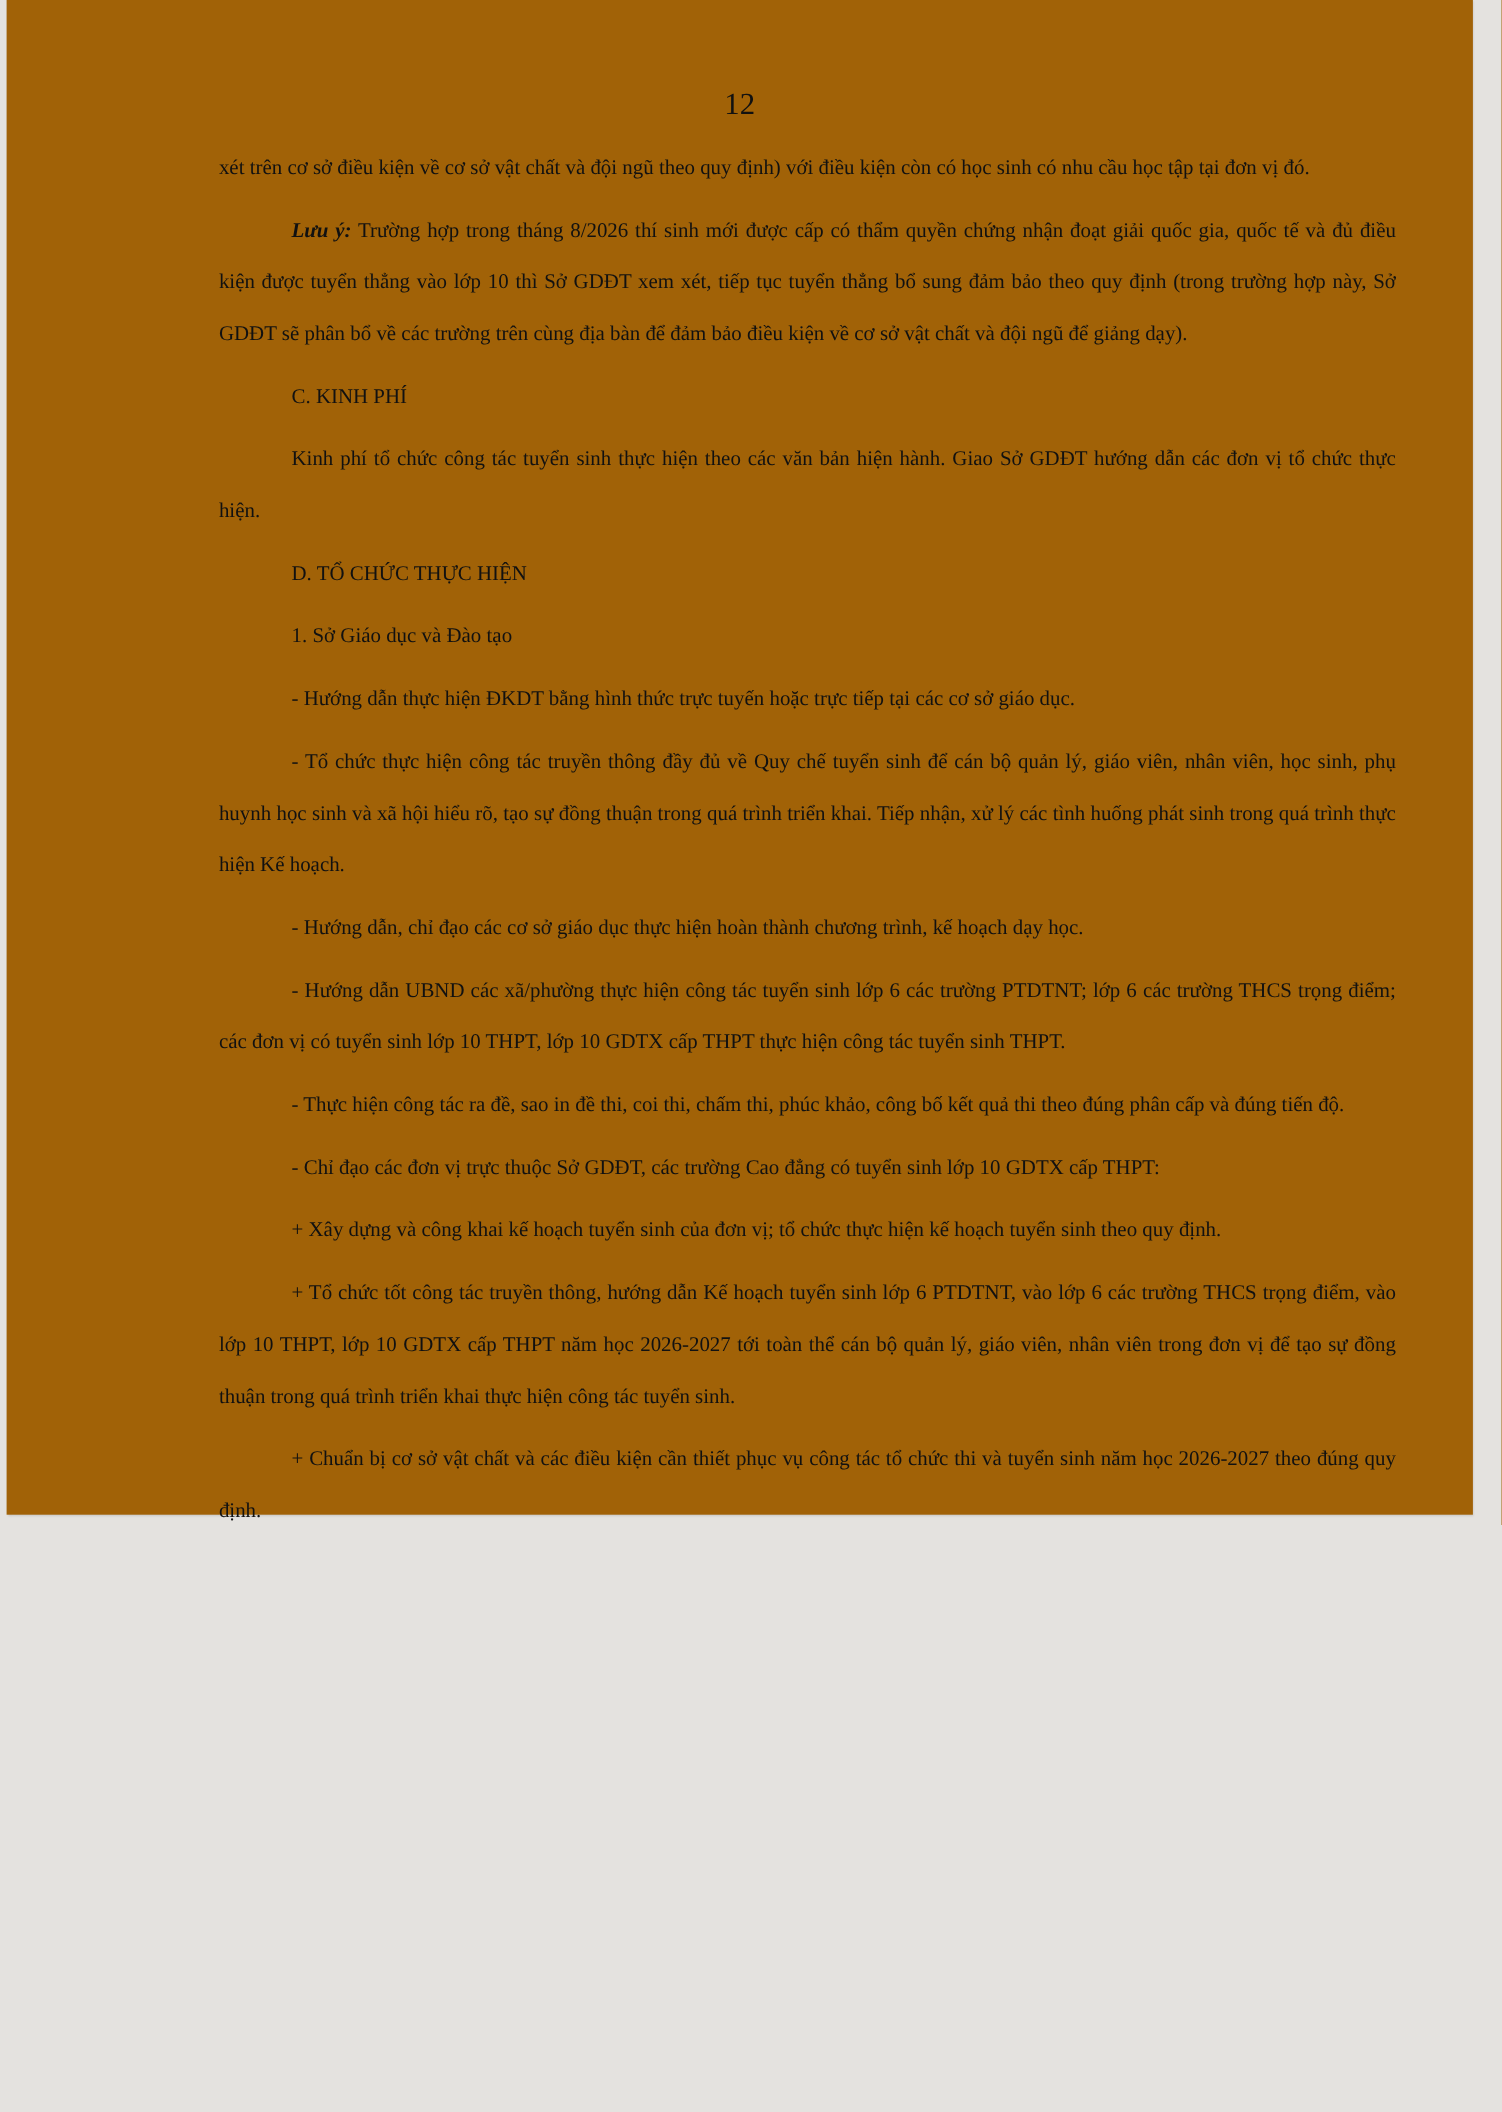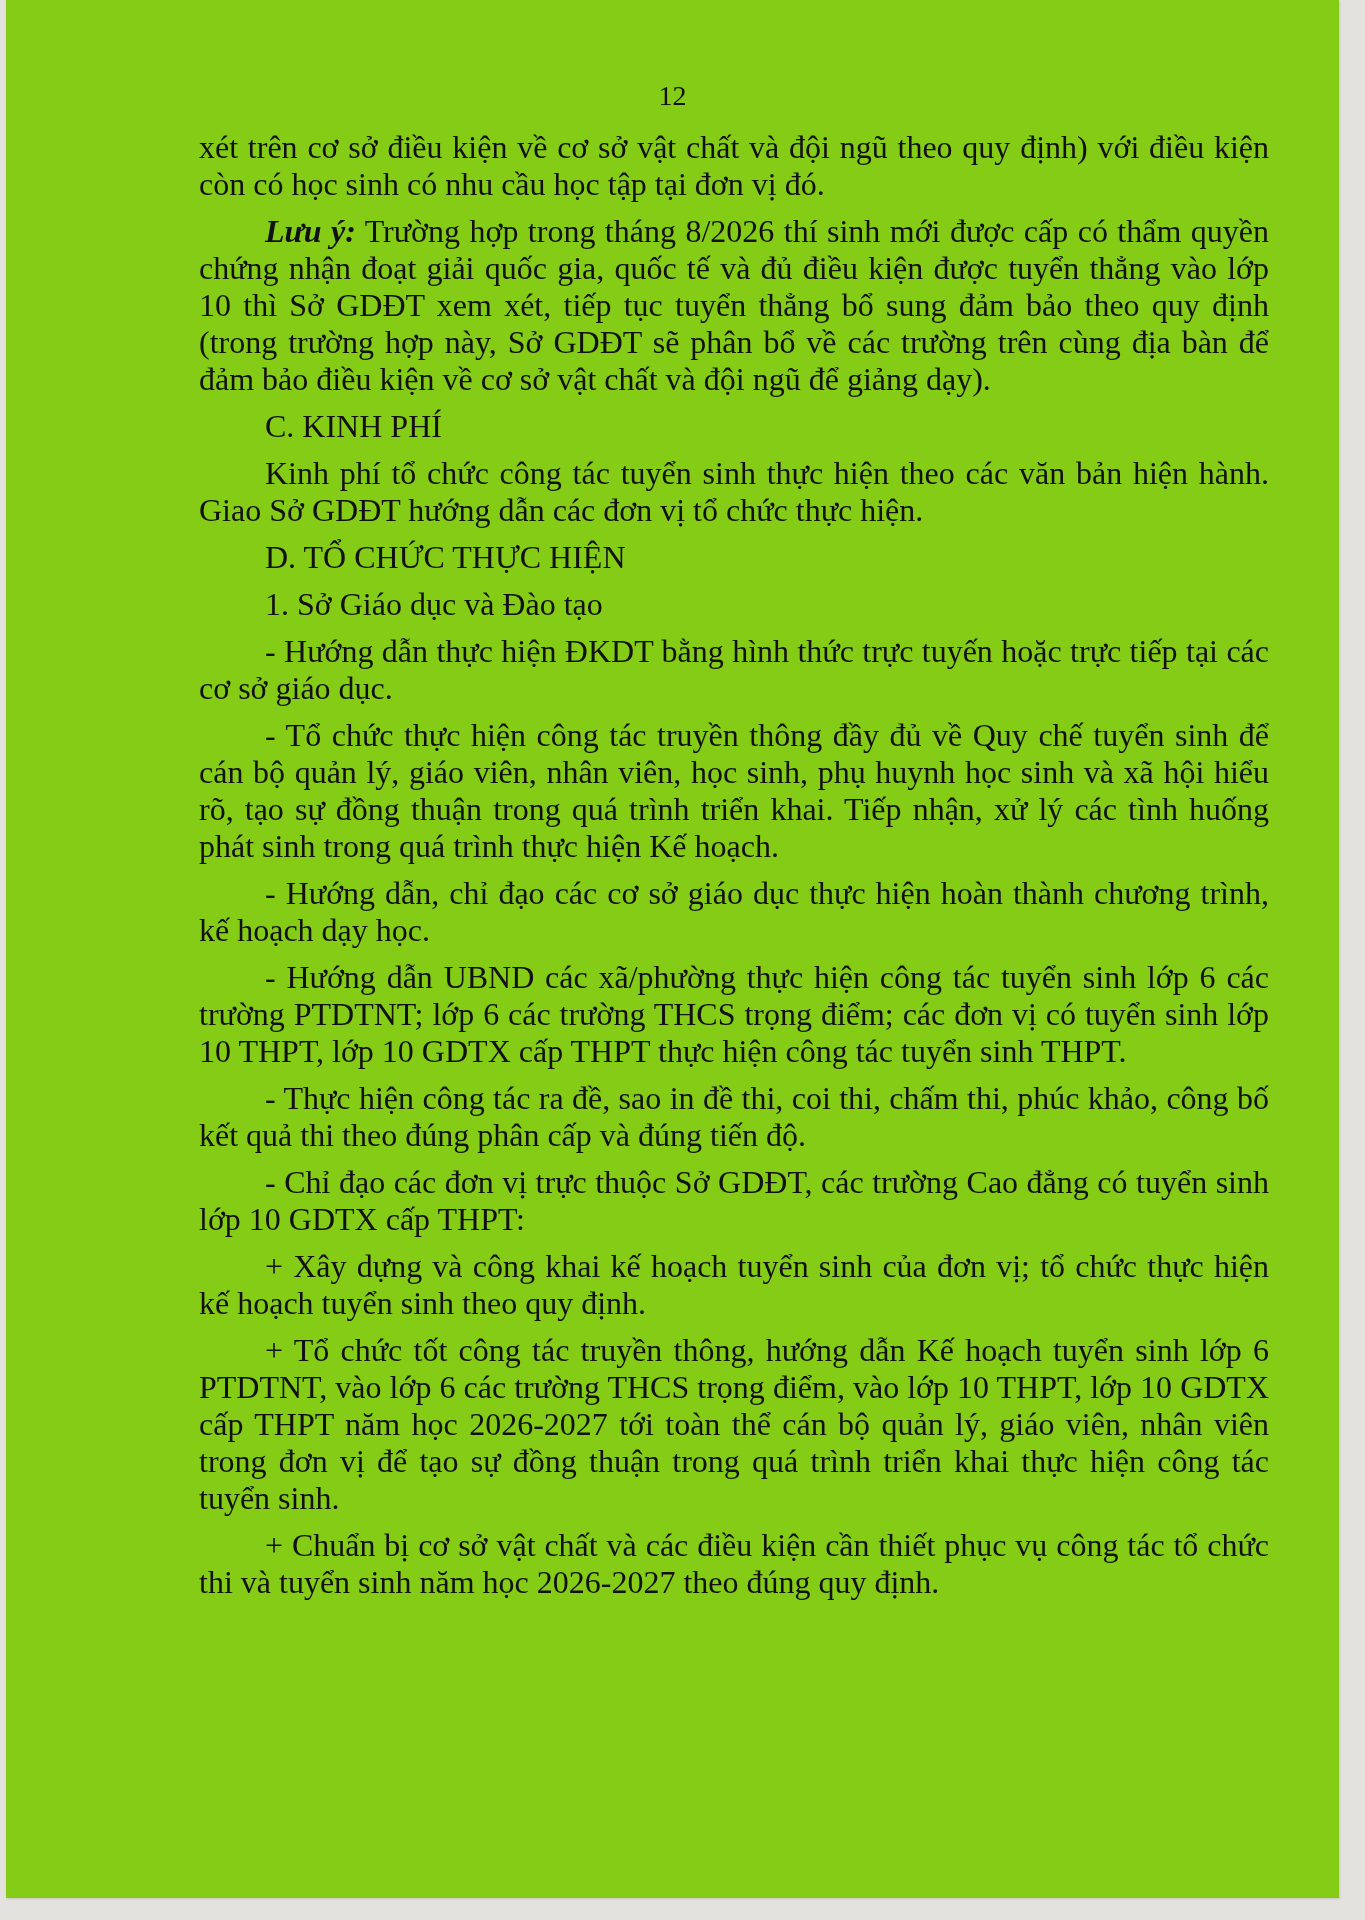--- a/index.html
+++ b/index.html
@@ -11,44 +11,44 @@
     height: 1920px;
     background: #e4e2df;
     position: relative;
     overflow: hidden;
   }
   .page {
     position: absolute;
     left: 6px;
     top: 0;
     width: 1333px;
-    height: 1898px;
-    background: #84cc16;
+    height: 1377px;
+    background: #a16207;
     box-shadow: 1px 1px 2px rgba(0,0,0,0.12);
   }
   .page-number {
     position: absolute;
     top: 80px;
     left: 0;
     width: 100%;
     text-align: center;
     font-family: "Liberation Serif", "DejaVu Serif", serif;
     font-size: 28px;
     line-height: 32px;
     color: #111;
     margin-left: 0;
   }
   .body-text {
     position: absolute;
     left: 193px;
     top: 129px;
     width: 1070px;
     font-family: "Liberation Serif", "DejaVu Serif", serif;
-    font-size: 32px;
-    line-height: 37px;
+    font-size: 19px;
+    line-height: 47px;
     color: #111;
   }
   .para {
     margin: 0 0 10px 0;
     text-align: justify;
     text-indent: 66px;
   }
   .para.no-indent {
     text-indent: 0;
   }

